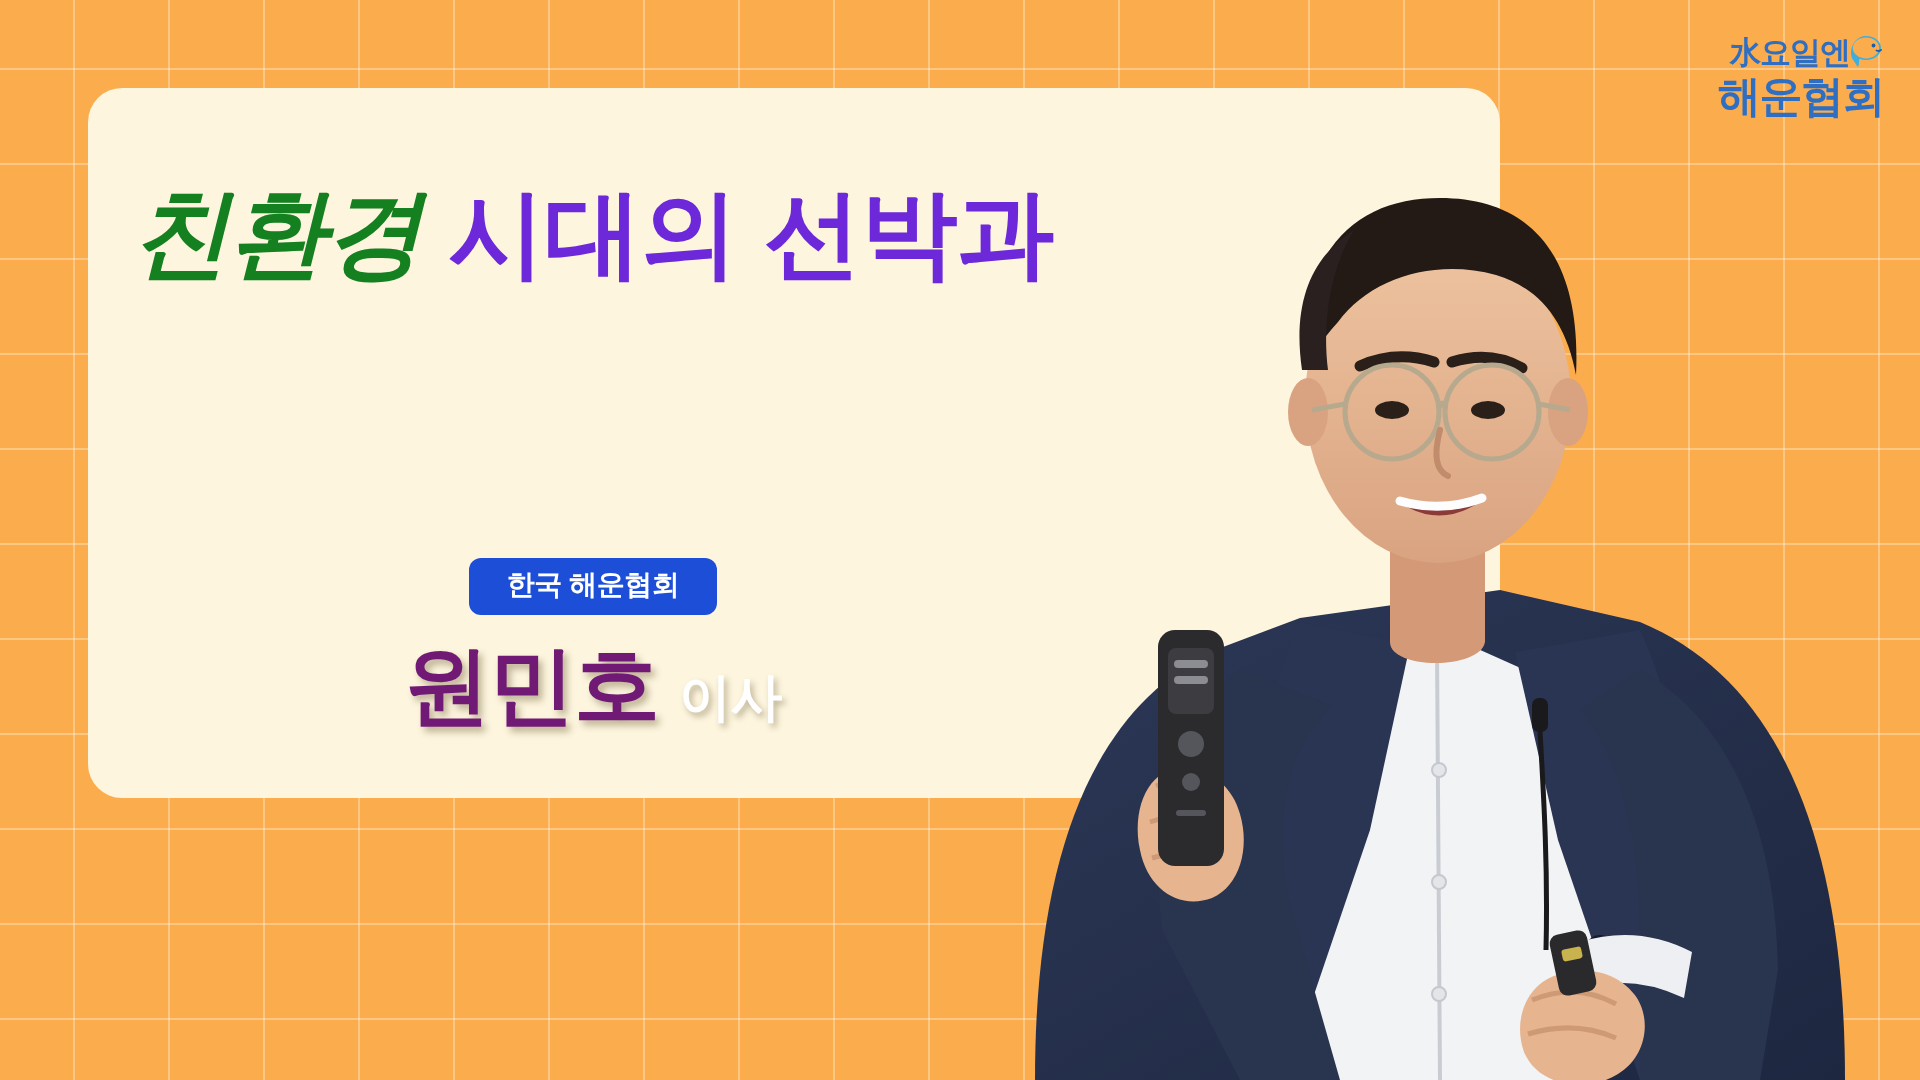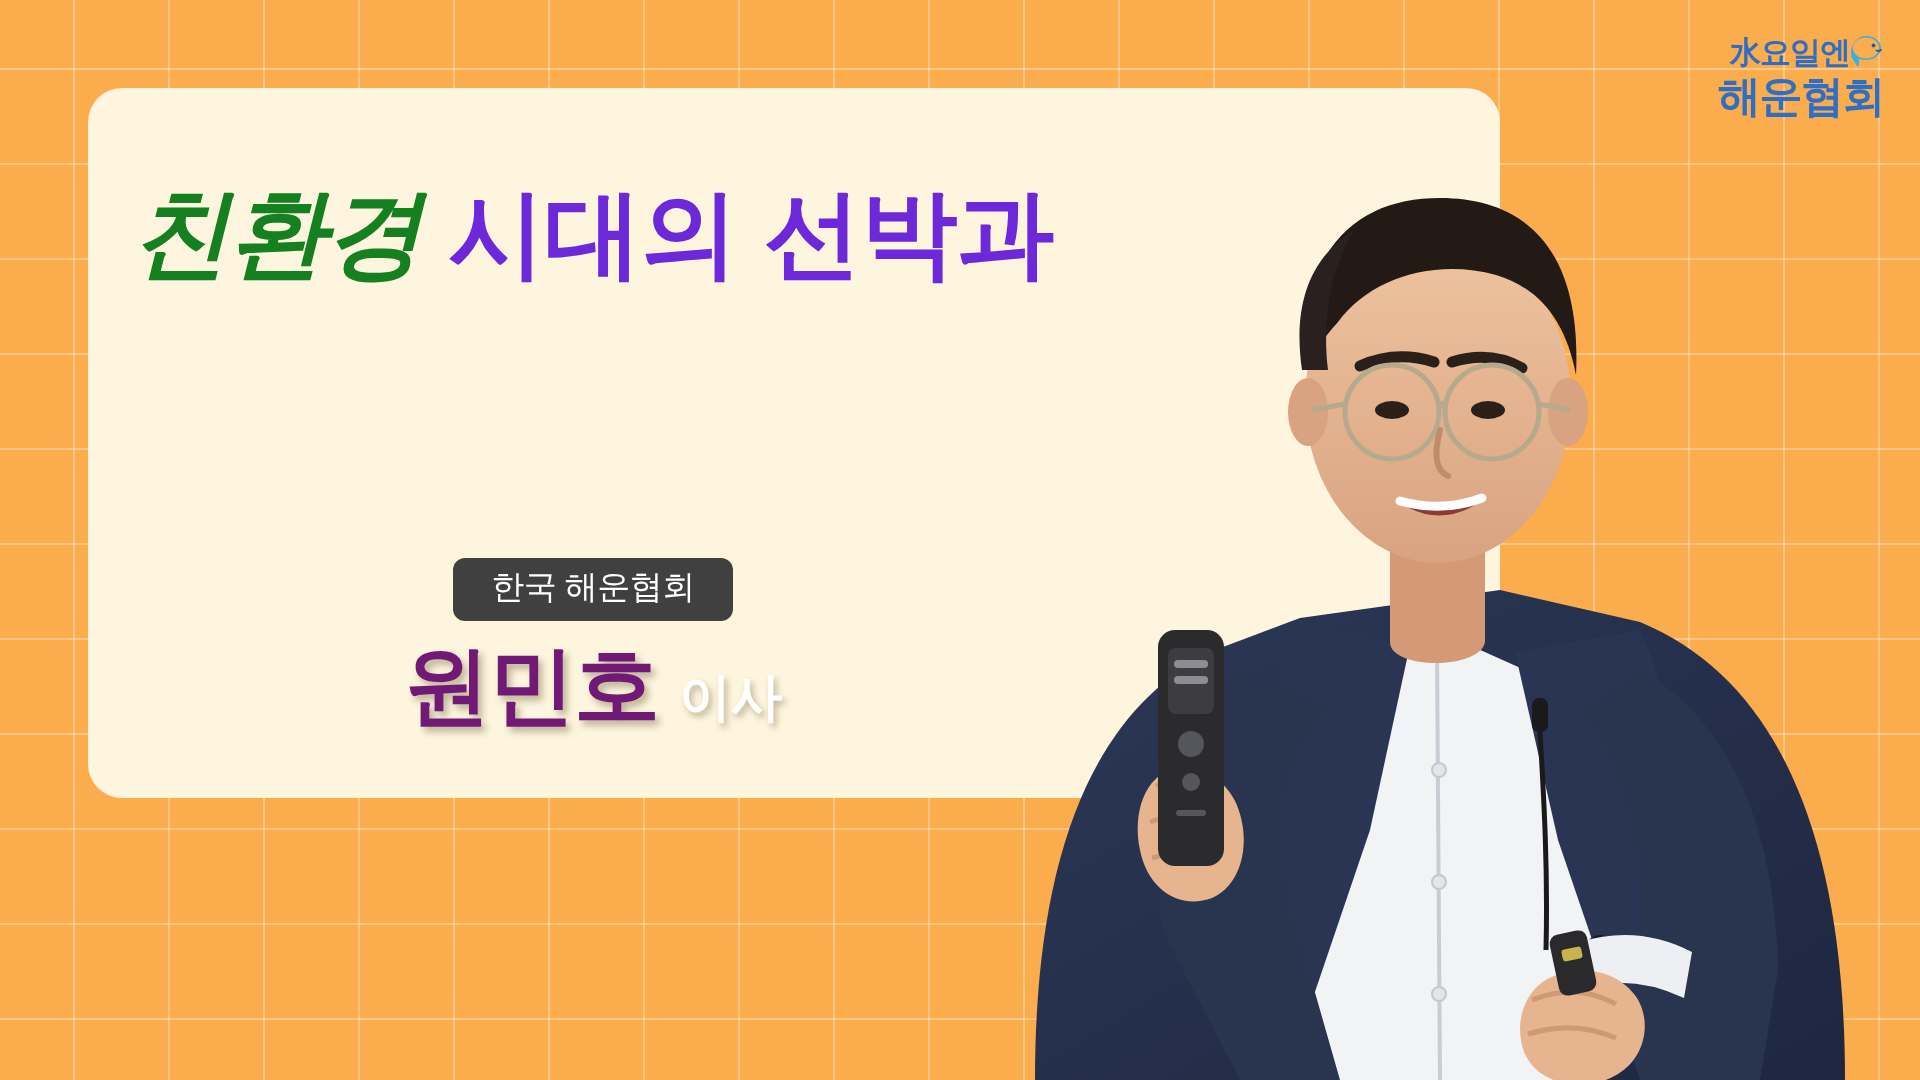--- a/index.html
+++ b/index.html
@@ -60,24 +60,24 @@
   
   #org-badge-wrap {
     position: absolute;
     left: 88px; top: 558px;
     width: 1010px;
     text-align: center;
     z-index: 6;
   }
   #org-badge {
     display: inline-block;
-    background: #404040;
+    background: #1d4ed8;
     color: #FFFFFF;
-    font-size: 33px;
-    font-weight: 400;
+    font-size: 28px;
+    font-weight: 700;
     letter-spacing: -0.5px;
     padding: 12px 38px 16px 38px;
     border-radius: 12px;
     line-height: 1.05;
   }
 
   
   #speaker-line {
     position: absolute;
     left: 88px; top: 628px;

